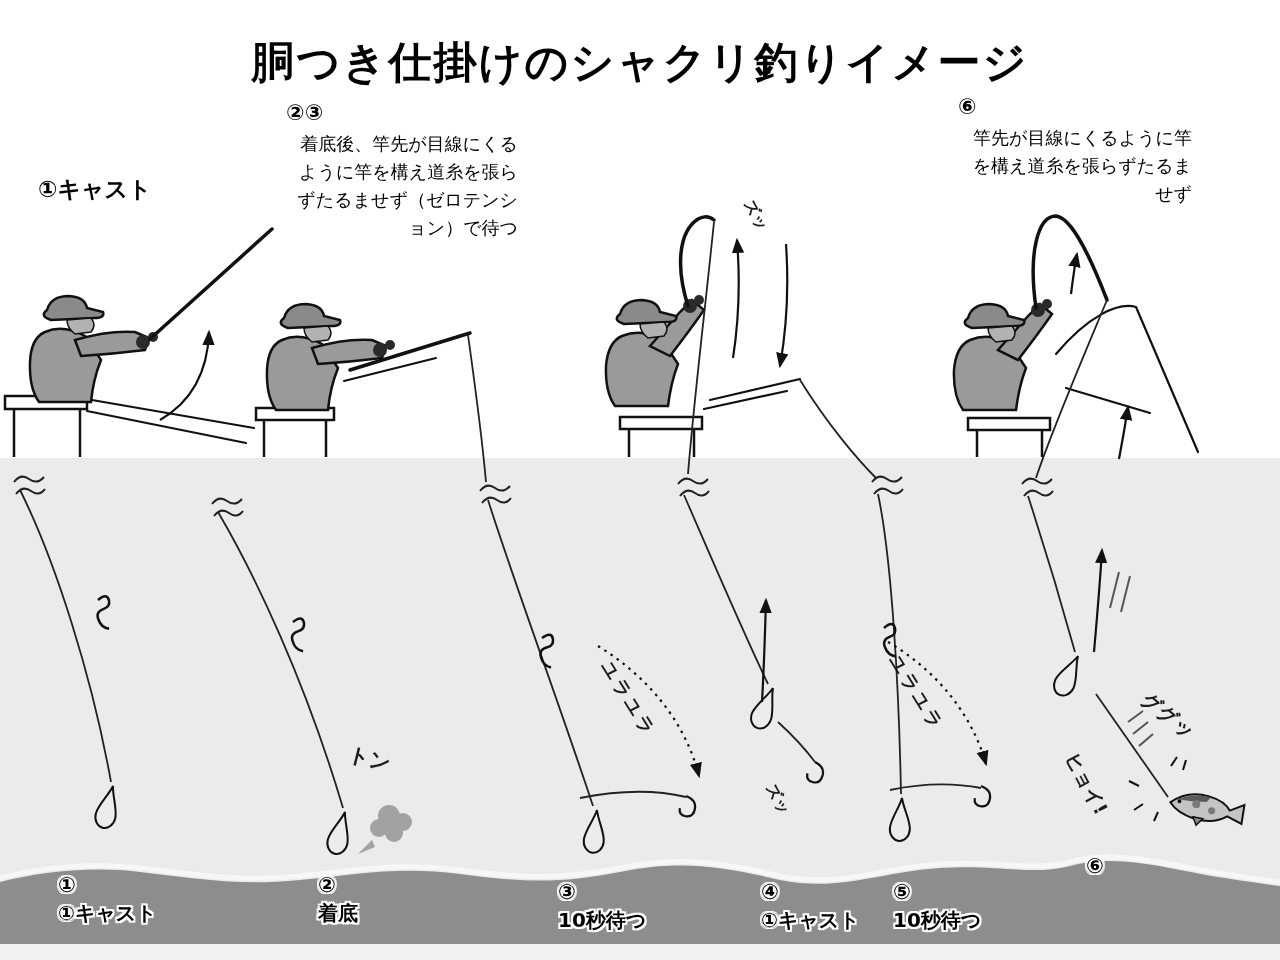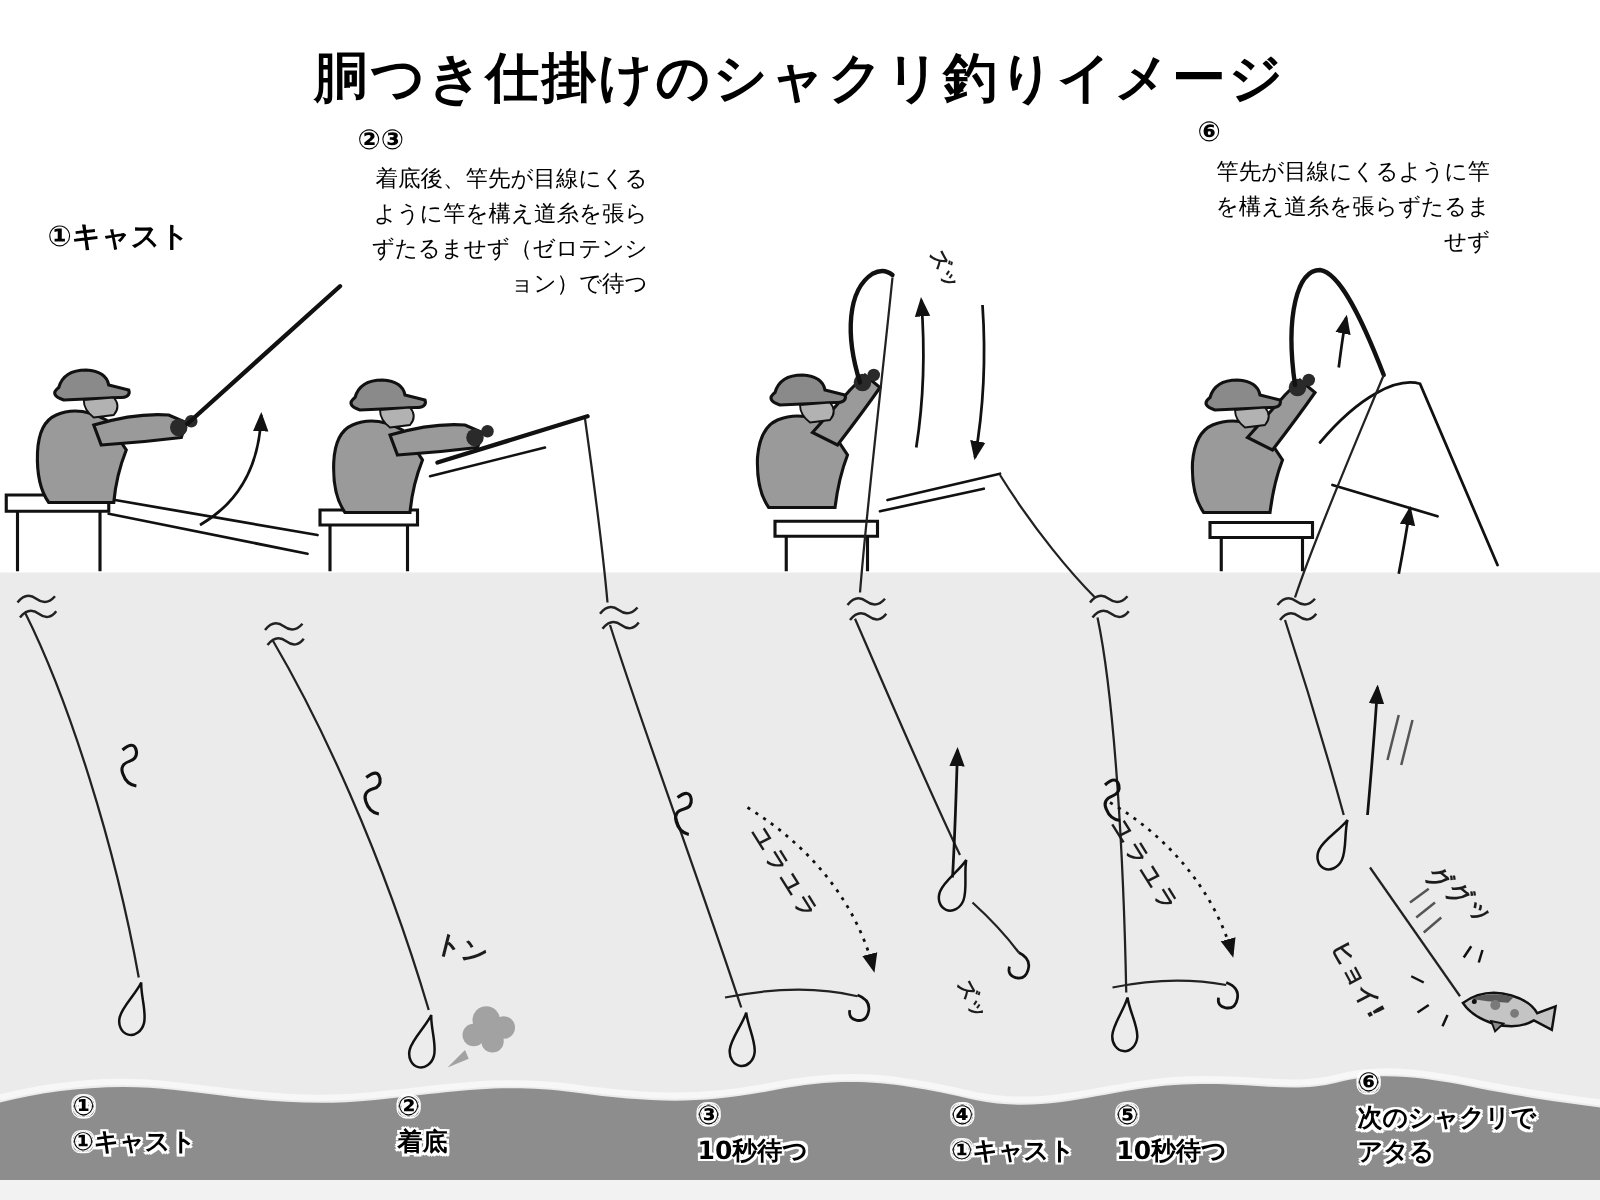--- a/index.html
+++ b/index.html
@@ -243,22 +243,20 @@
   <div class="blabel b4">
     <span class="bnum">④</span>
     <span class="btext">①キャスト</span>
   </div>
   <div class="blabel b5">
     <span class="bnum">⑤</span>
     <span class="btext">10秒待つ</span>
   </div>
   <div class="blabel b6">
     <span class="bnum">⑥</span>
-    <span class="btext">次のシャクリで
-アタる</span>
   </div>
 
   <div class="fx ton">トン</div>
   <div class="fx yura1">ユラユラ</div>
   <div class="fx yura2">ユラユラ</div>
   <div class="fx zu1">ズッ</div>
   <div class="fx zu2">ズッ</div>
   <div class="fx gugu">ググッ</div>
   <div class="fx hyoi">ヒョイ!</div>
 

